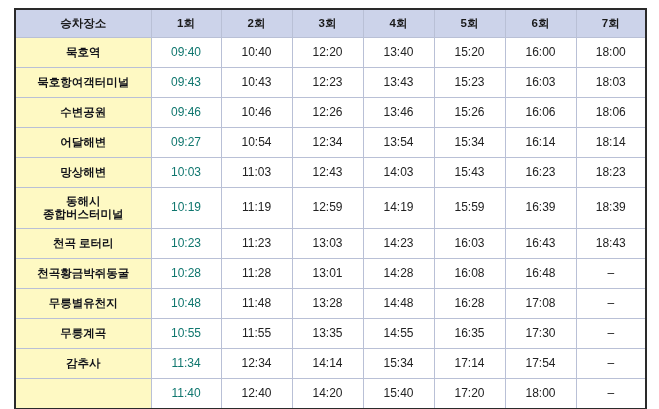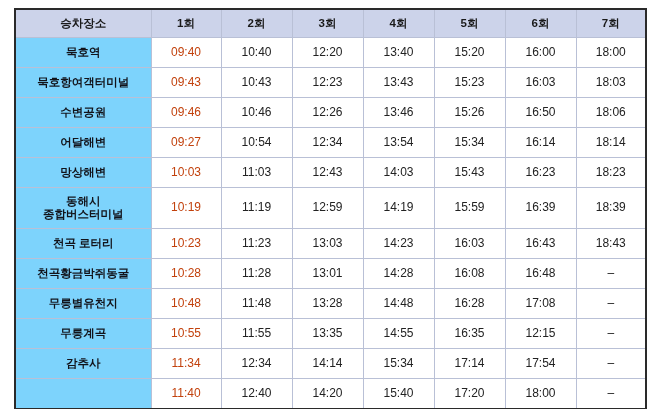--- a/index.html
+++ b/index.html
@@ -36,34 +36,34 @@
     font-weight: bold;
   }
   thead th {
     background: #ccd3ea;
     height: 30px;
     font-size: 12.5px;
     font-weight: bold;
     color: #12131a;
   }
   tbody td.stop {
-    background: #7dd3fc;
+    background: #fef9c3;
     font-size: 11.5px;
     font-weight: bold;
     color: #12131a;
     padding: 1px 2px;
   }
   tbody td.time {
     background: #ffffff;
     font-weight: normal;
     font-size: 12px;
     color: #222;
   }
   tbody td.time.first {
-    color: #c2410c;
+    color: #0f766e;
   }
   tbody tr.two-line td {
     height: 38px;
   }
   .stop-inner {
     display: block;
     white-space: pre-line;
   }
   
   table.schedule {
@@ -134,21 +134,21 @@
       </tr>
       <tr>
         <td class="stop">
             <span class="stop-inner">수변공원</span>
           </td>
         <td class="time first">09:46</td>
         <td class="time">10:46</td>
         <td class="time">12:26</td>
         <td class="time">13:46</td>
         <td class="time">15:26</td>
-        <td class="time">16:50</td>
+        <td class="time">16:06</td>
         <td class="time">18:06</td>
       </tr>
       <tr>
         <td class="stop">
             <span class="stop-inner">어달해변</span>
           </td>
         <td class="time first">09:27</td>
         <td class="time">10:54</td>
         <td class="time">12:34</td>
         <td class="time">13:54</td>
@@ -219,21 +219,21 @@
       </tr>
       <tr>
         <td class="stop">
             <span class="stop-inner">무릉계곡</span>
           </td>
         <td class="time first">10:55</td>
         <td class="time">11:55</td>
         <td class="time">13:35</td>
         <td class="time">14:55</td>
         <td class="time">16:35</td>
-        <td class="time">12:15</td>
+        <td class="time">17:30</td>
         <td class="time dash">–</td>
       </tr>
       <tr>
         <td class="stop">
             <span class="stop-inner">감추사</span>
           </td>
         <td class="time first">11:34</td>
         <td class="time">12:34</td>
         <td class="time">14:14</td>
         <td class="time">15:34</td>

